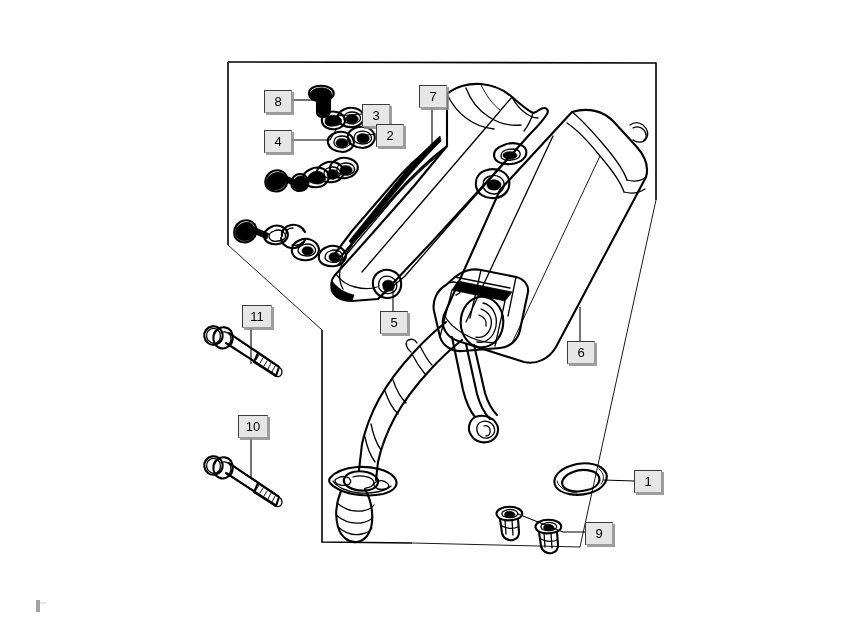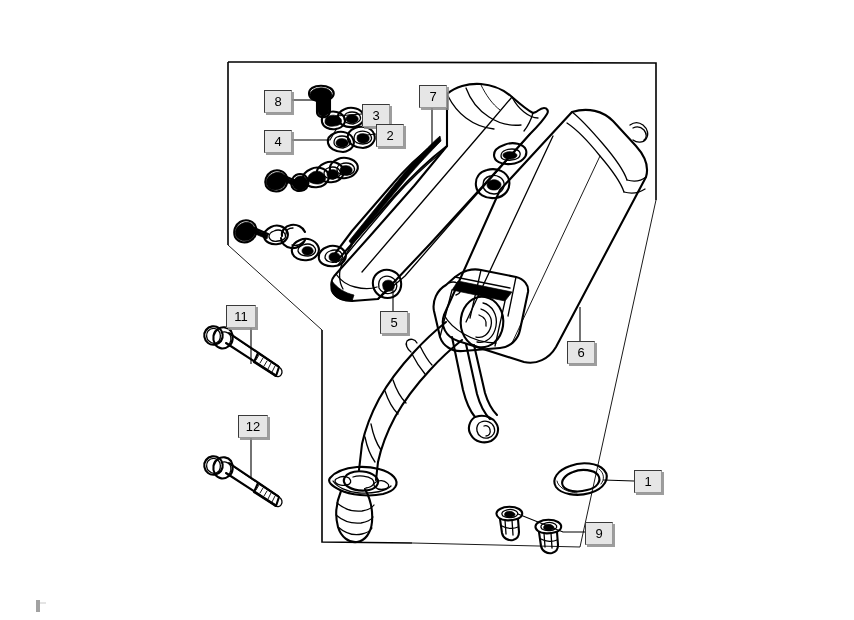--- a/index.html
+++ b/index.html
@@ -443,25 +443,25 @@
   </div>
   <div class="callout" style="left:419px; top:85px;">
     <span>7</span>
   </div>
   <div class="callout" style="left:380px; top:311px;">
     <span>5</span>
   </div>
   <div class="callout" style="left:567px; top:341px;">
     <span>6</span>
   </div>
-  <div class="callout w28" style="left:226px; top:305px;">
+  <div class="callout w28" style="left:242px; top:305px;">
     <span>11</span>
   </div>
   <div class="callout w28" style="left:238px; top:415px;">
-    <span>12</span>
+    <span>10</span>
   </div>
   <div class="callout" style="left:634px; top:470px;">
     <span>1</span>
   </div>
   <div class="callout" style="left:585px; top:522px;">
     <span>9</span>
   </div>
 
 </div>
 

